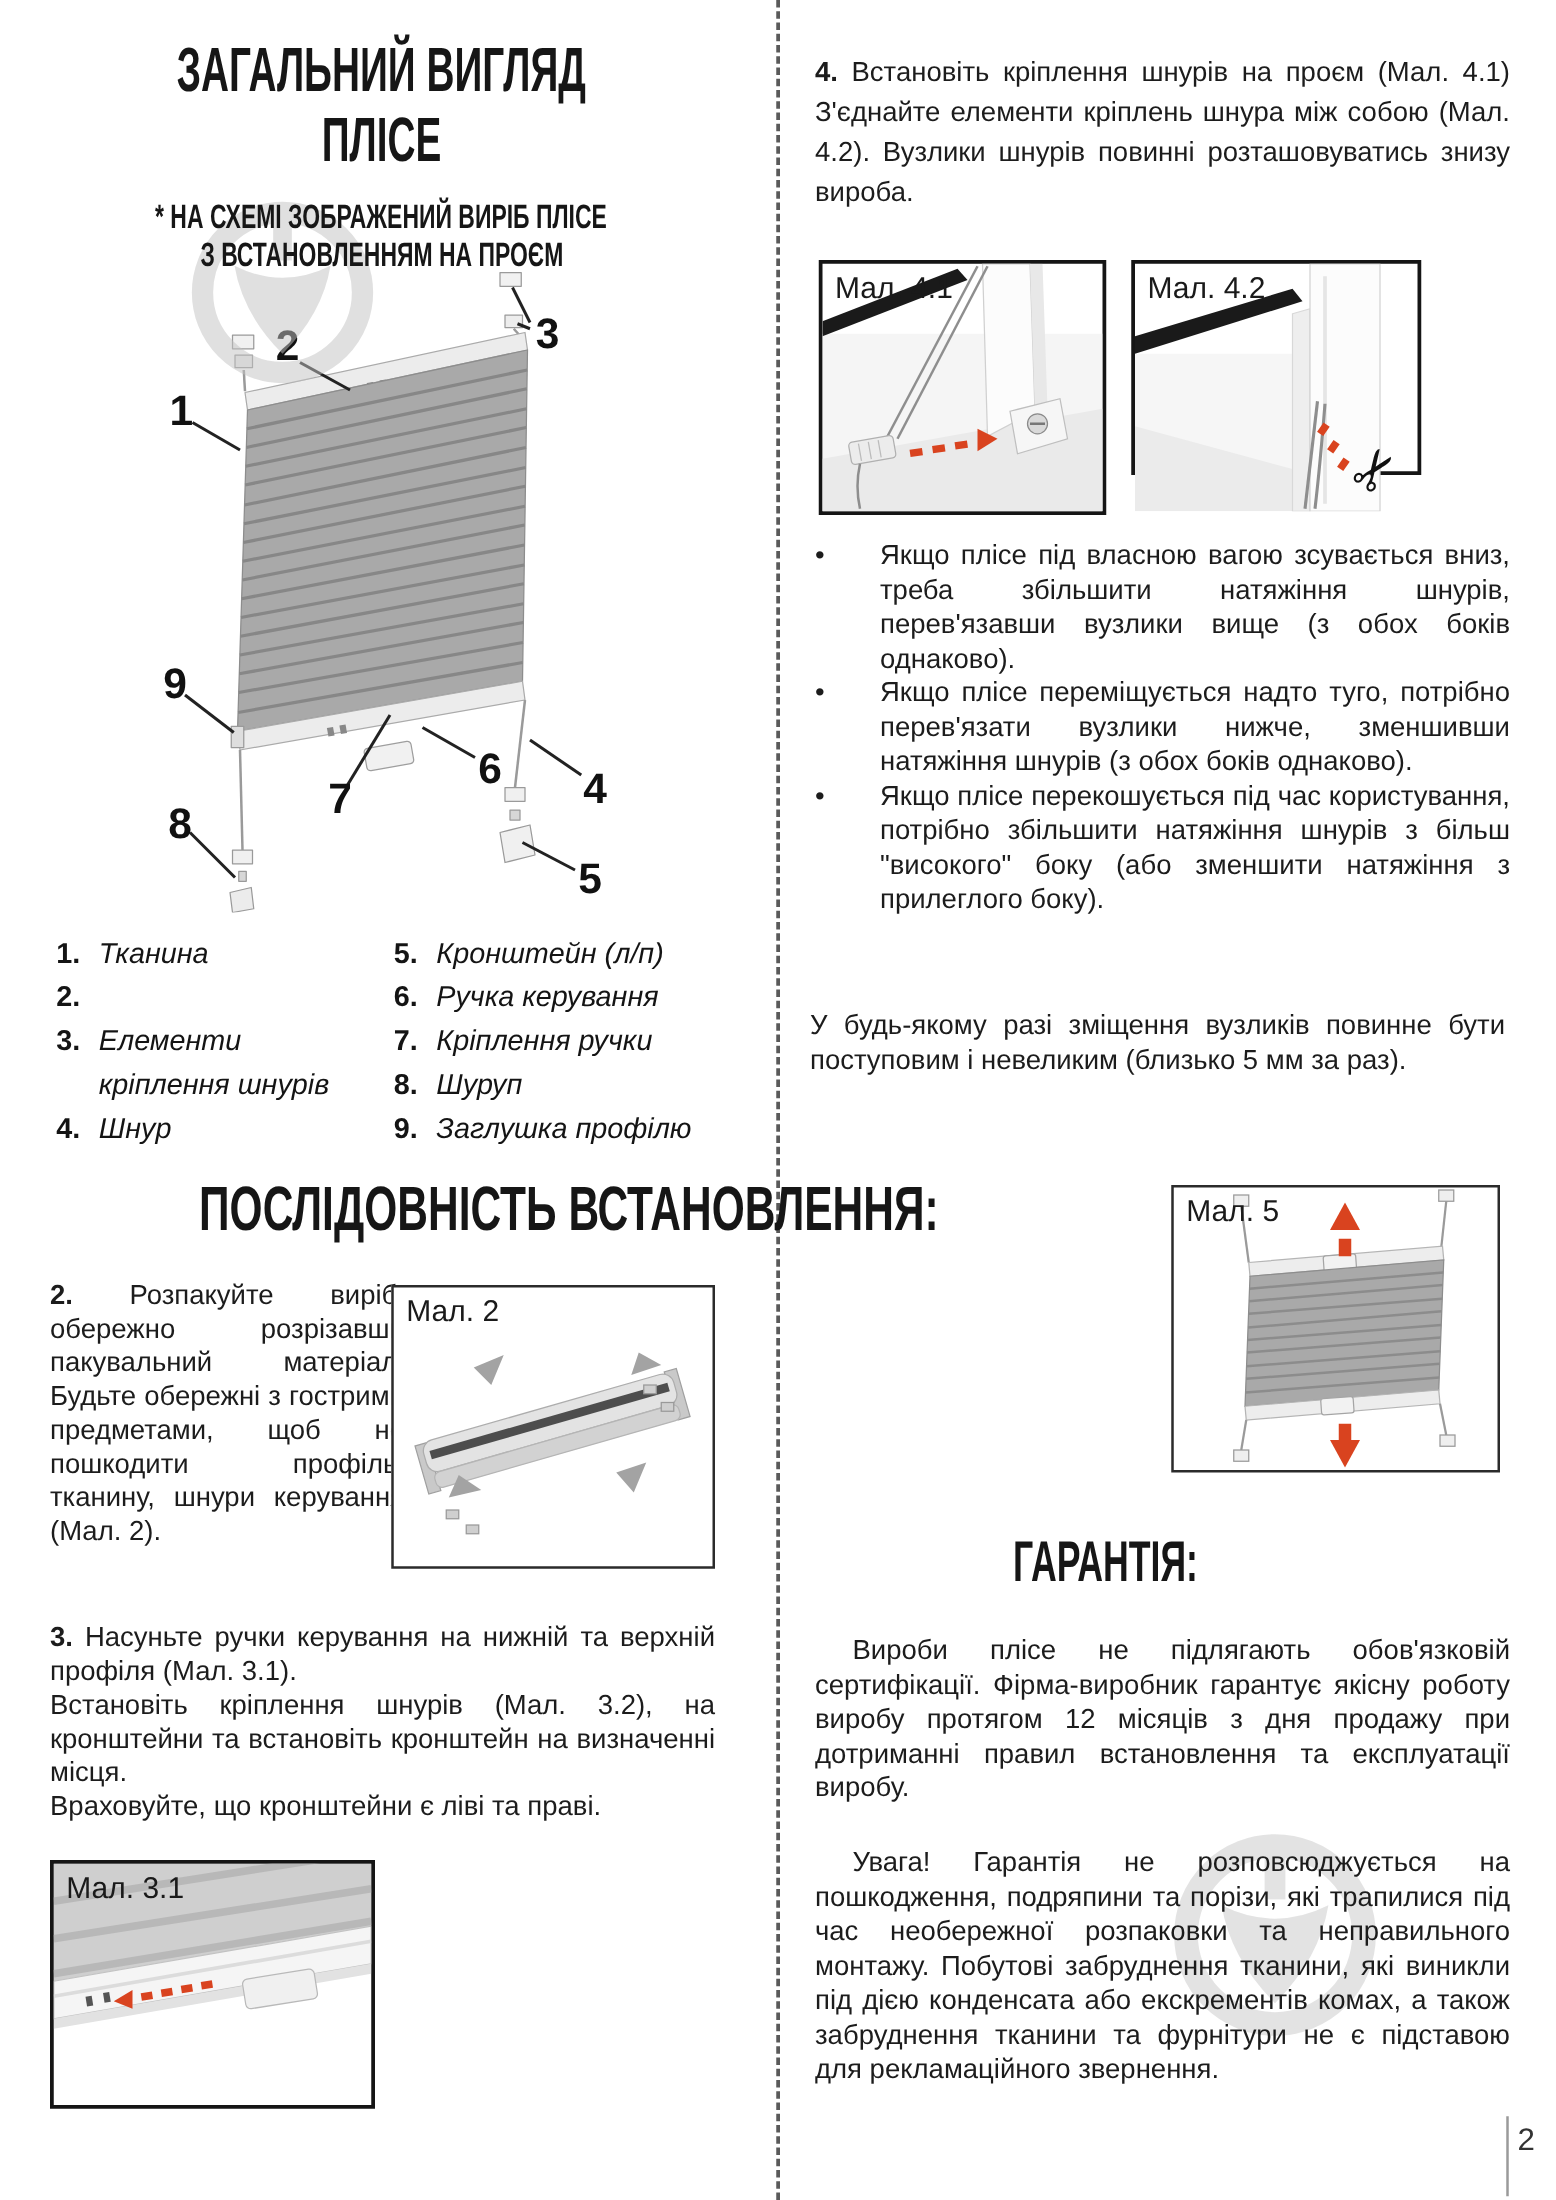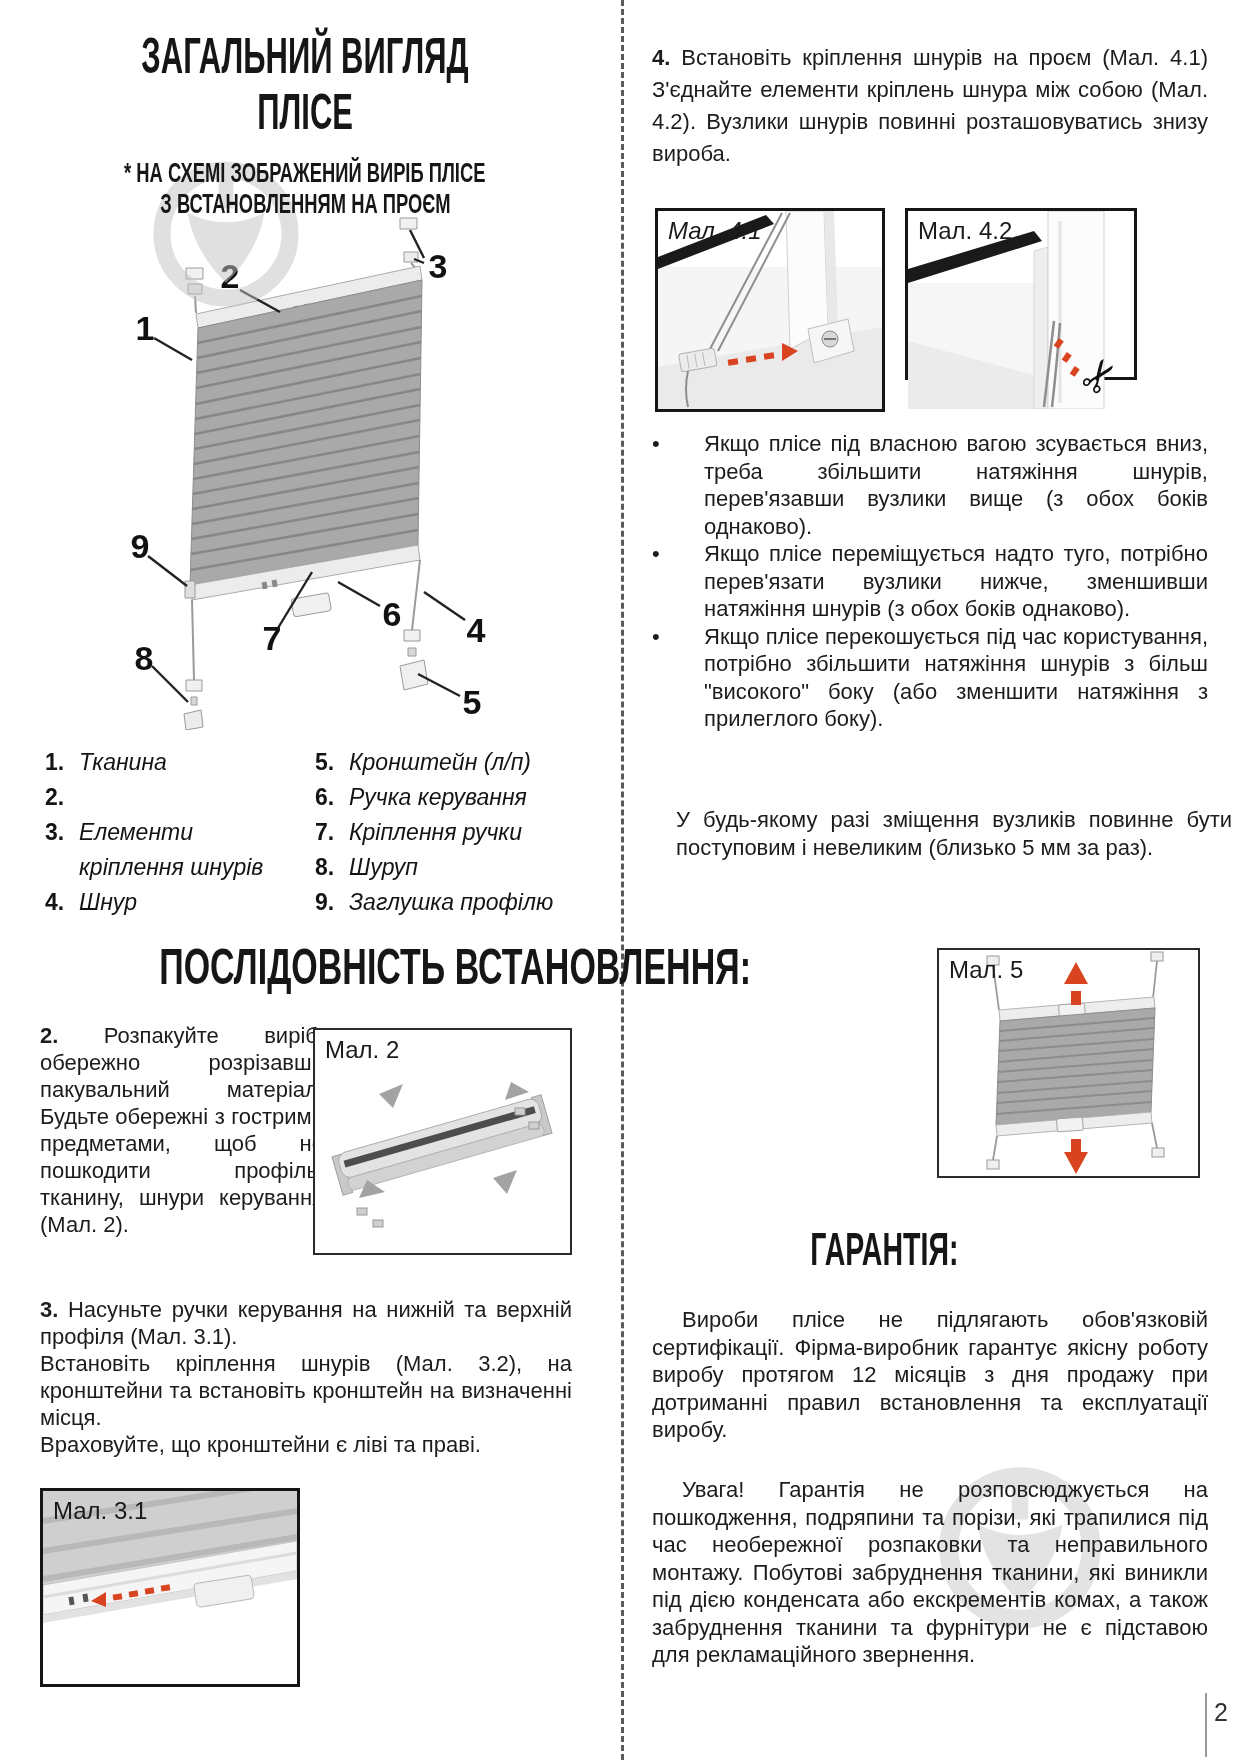--- a/index.html
+++ b/index.html
@@ -251,21 +251,21 @@
       <rect x="26" y="106" width="5" height="8" fill="#555" transform="rotate(-9 28 110)"></rect>
       <rect x="40" y="103" width="5" height="8" fill="#555" transform="rotate(-9 42 107)"></rect>
     </svg>
   </div>
 
 
   <p class="abs jus body-r z3" style="left:652px;top:42px;width:556px;margin:0;line-height:32px;">
     <span class="stepnum">4.</span><span> Встановіть кріплення шнурів на проєм (Мал. 4.1) З'єднайте елементи кріплень шнура між собою (Мал. 4.2). Вузлики шнурів повинні розташовуватись знизу вироба.</span>
   </p>
 
-  <div class="figbox thick z3" style="left:655px;top:208px;width:230px;height:204px;font-style:italic;">
+  <div class="figbox thick z3" style="left:655px;top:208px;width:230px;height:204px;">
     <span class="figlabel">Мал. 4.1</span>
     <svg width="224" height="198" viewBox="0 0 224 198">
       <rect x="0" y="56" width="224" height="142" fill="#f5f5f5"></rect>
       <polygon points="0,156 224,116 224,198 0,198" fill="#eaeaea"></polygon>
       <polygon points="128,0 166,0 170,118 132,138" fill="#fcfcfc" stroke="#d0d0d0"></polygon>
       <polygon points="166,0 176,0 180,116 170,118" fill="#e8e8e8"></polygon>
       <polygon points="0,46 108,4 116,13 0,58" fill="#1a1a1a"></polygon>
       <line x1="52" y1="138" x2="124" y2="2" stroke="#8e8e8e" stroke-width="2"></line>
       <line x1="60" y1="140" x2="132" y2="2" stroke="#8e8e8e" stroke-width="2"></line>
       <g transform="rotate(-10 40 150)">
@@ -315,21 +315,21 @@
     <li>
         <span class="bdot">•</span>
         <span class="btxt">Якщо плісе переміщується надто туго, потрібно перев'язати вузлики нижче, зменшивши натяжіння шнурів (з обох боків однаково).</span>
       </li>
     <li>
         <span class="bdot">•</span>
         <span class="btxt">Якщо плісе перекошується під час користування, потрібно збільшити натяжіння шнурів з більш "високого" боку (або зменшити натяжіння з прилеглого боку).</span>
       </li>
   </ul>
 
-  <div class="abs jus body-r z3" style="left:676px;top:806px;width:556px;">
+  <div class="abs jus body-r z3" style="left:648px;top:806px;width:556px;">
     <p class="jus" style="margin:0;">У будь-якому разі зміщення вузликів повинне бути поступовим і невеликим (близько 5 мм за раз).</p>
   </div>
 
 
   <div class="figbox thin z3" style="left:937px;top:948px;width:263px;height:230px;">
     <span class="figlabel">Мал. 5</span>
     <svg width="259" height="226" viewBox="0 0 259 226">
       <rect x="48" y="6" width="12" height="9" fill="#efefef" stroke="#9a9a9a"></rect>
       <rect x="212" y="2" width="12" height="9" fill="#efefef" stroke="#9a9a9a"></rect>
       <line x1="54" y1="15" x2="60" y2="60" stroke="#9a9a9a" stroke-width="1.8"></line>

